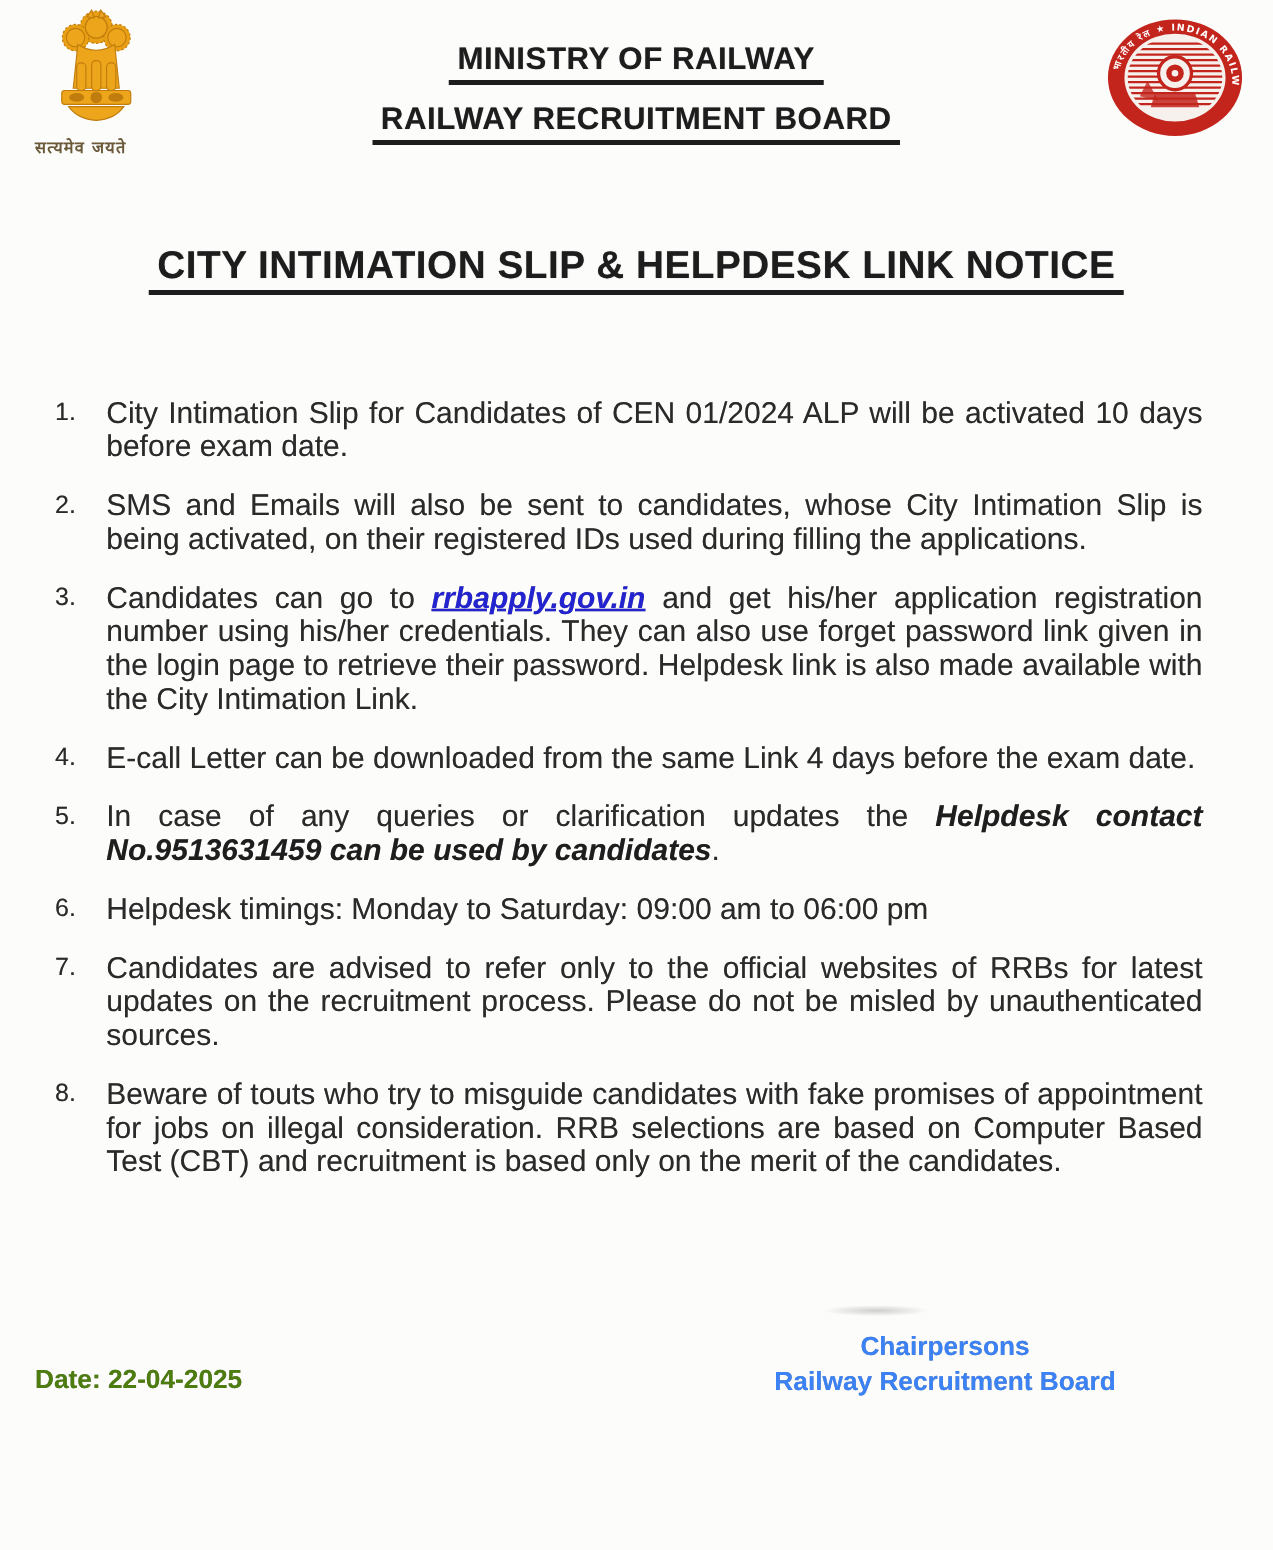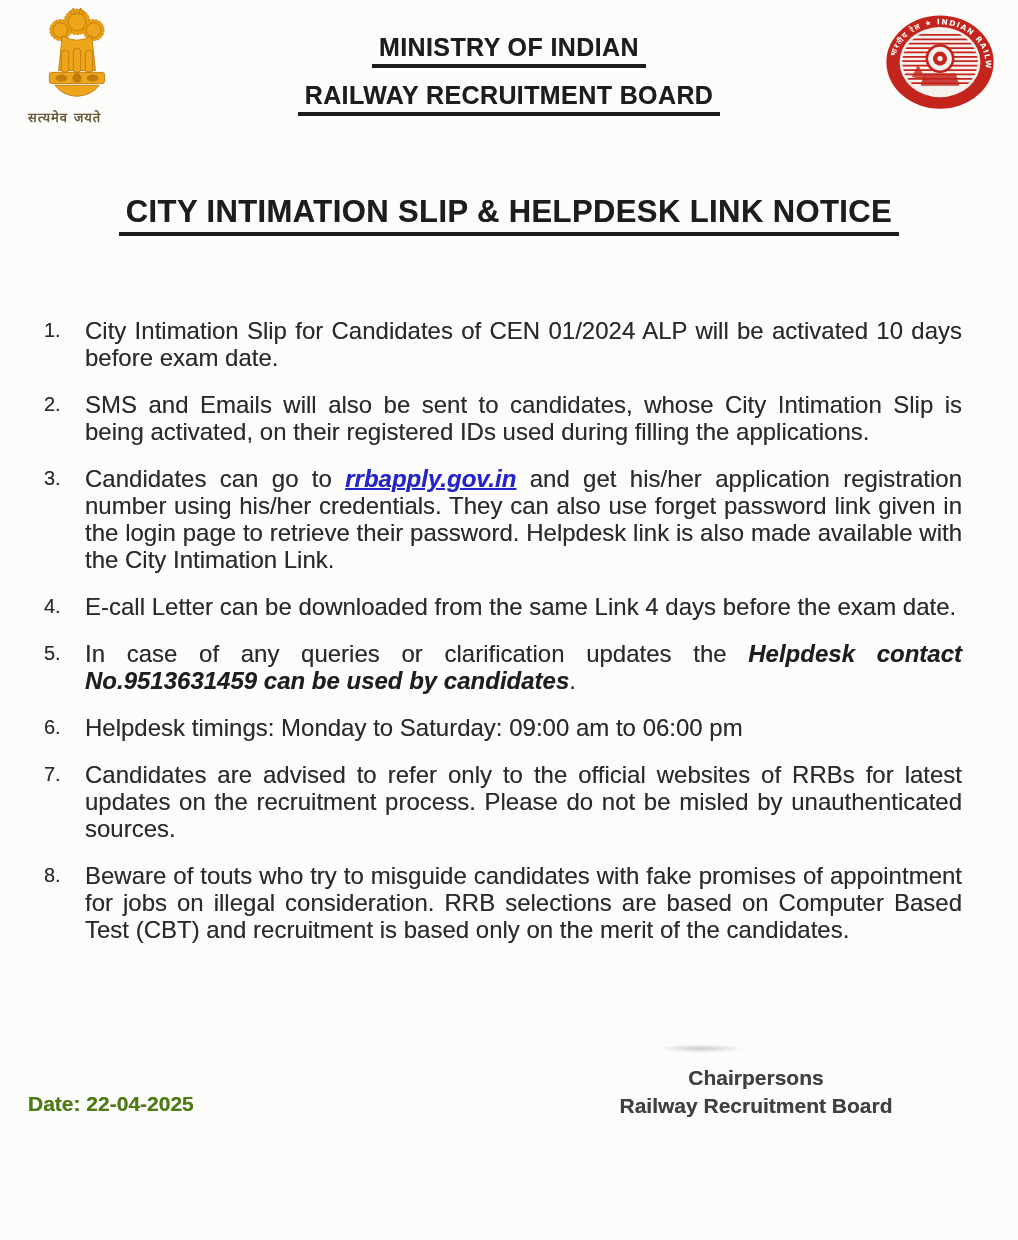--- a/index.html
+++ b/index.html
@@ -57,21 +57,21 @@
   }
   .seg-bi{font-weight:bold;font-style:italic;color:#1e1e1e;}
   
   .date-line{
     position:absolute;left:28px;top:1092px;
     font-size:21px;font-weight:bold;color:#4d7c0f;
     text-shadow:0 0 .5px rgba(30,30,30,.5);
   }
   .sign-block{
     position:absolute;left:756px;top:1064px;transform:translateX(-50%);
-    text-align:center;font-size:21px;font-weight:bold;color:#404040;
+    text-align:center;font-size:21px;font-weight:bold;color:#3b82f6;
     line-height:28px;white-space:nowrap;
     text-shadow:0 0 .5px rgba(30,30,30,.5);
   }
   .smudge{
     position:absolute;left:658px;top:1044px;width:86px;height:9px;
     background:radial-gradient(ellipse at center, rgba(120,120,120,.35), rgba(120,120,120,0) 70%);
     border-radius:50%;
   }
 </style>
 </head>
@@ -141,21 +141,21 @@
     <circle cx="70" cy="53" r="8" fill="#C3251D"></circle>
     <circle cx="70" cy="53" r="3" fill="#f6f1ec"></circle>
     <path d="M52 70 L88 70 L92 84 L48 84 Z" fill="#C3251D" opacity=".85"></path>
     <path d="M45 60 L55 78 L38 74 Z" fill="#C3251D" opacity=".8"></path>
     <text font-size="8.5" font-weight="bold" fill="#ffffff" font-family="DejaVu Sans, sans-serif" letter-spacing="1.5">
       <textPath href="#ringPath" startOffset="6%">भारतीय रेल ★ INDIAN RAILWAYS</textPath>
     </text>
   </svg>
 
   <div class="org-block">
-    <div class="org-line"><span class="u">MINISTRY OF INDIAN</span></div>
+    <div class="org-line"><span class="u">MINISTRY OF RAILWAY</span></div>
     <div class="org-line"><span class="u">RAILWAY RECRUITMENT BOARD</span></div>
   </div>
 
   <div class="title-block">
     <div class="title-line"><span class="u">CITY INTIMATION SLIP &amp; HELPDESK LINK NOTICE</span></div>
   </div>
 
   <div class="list">
       <div class="item">
         <div class="num">1.</div>

